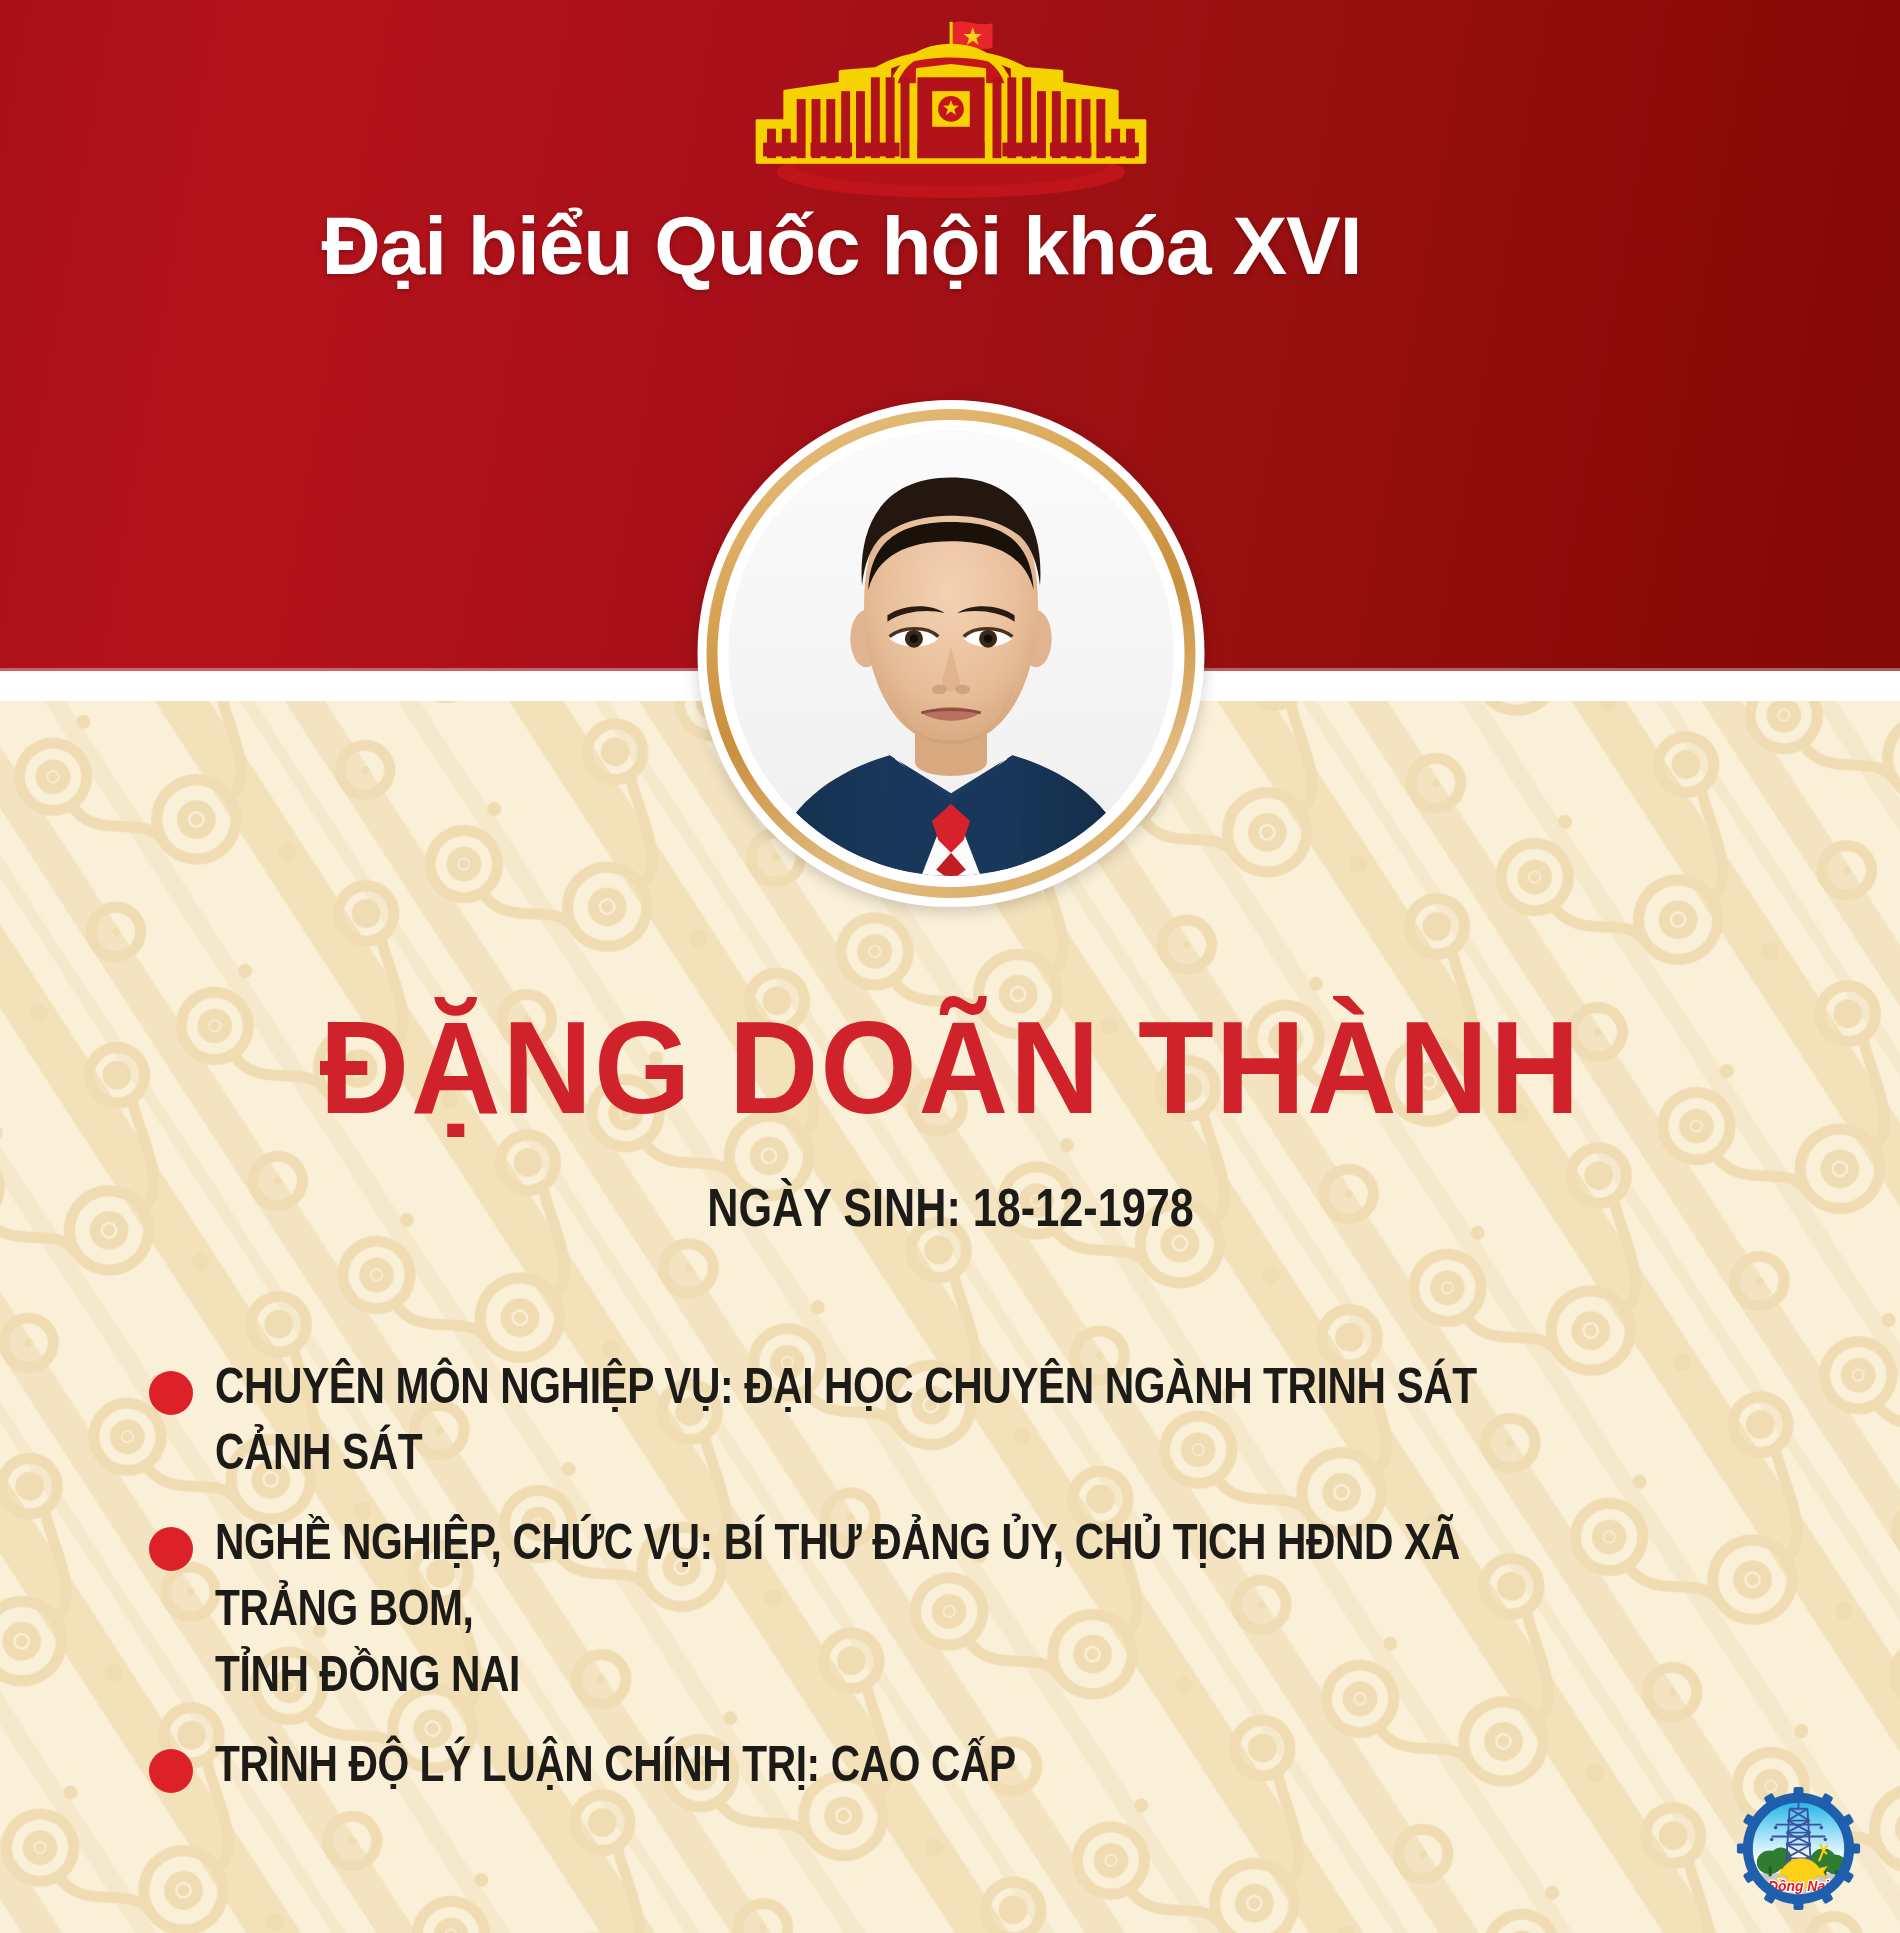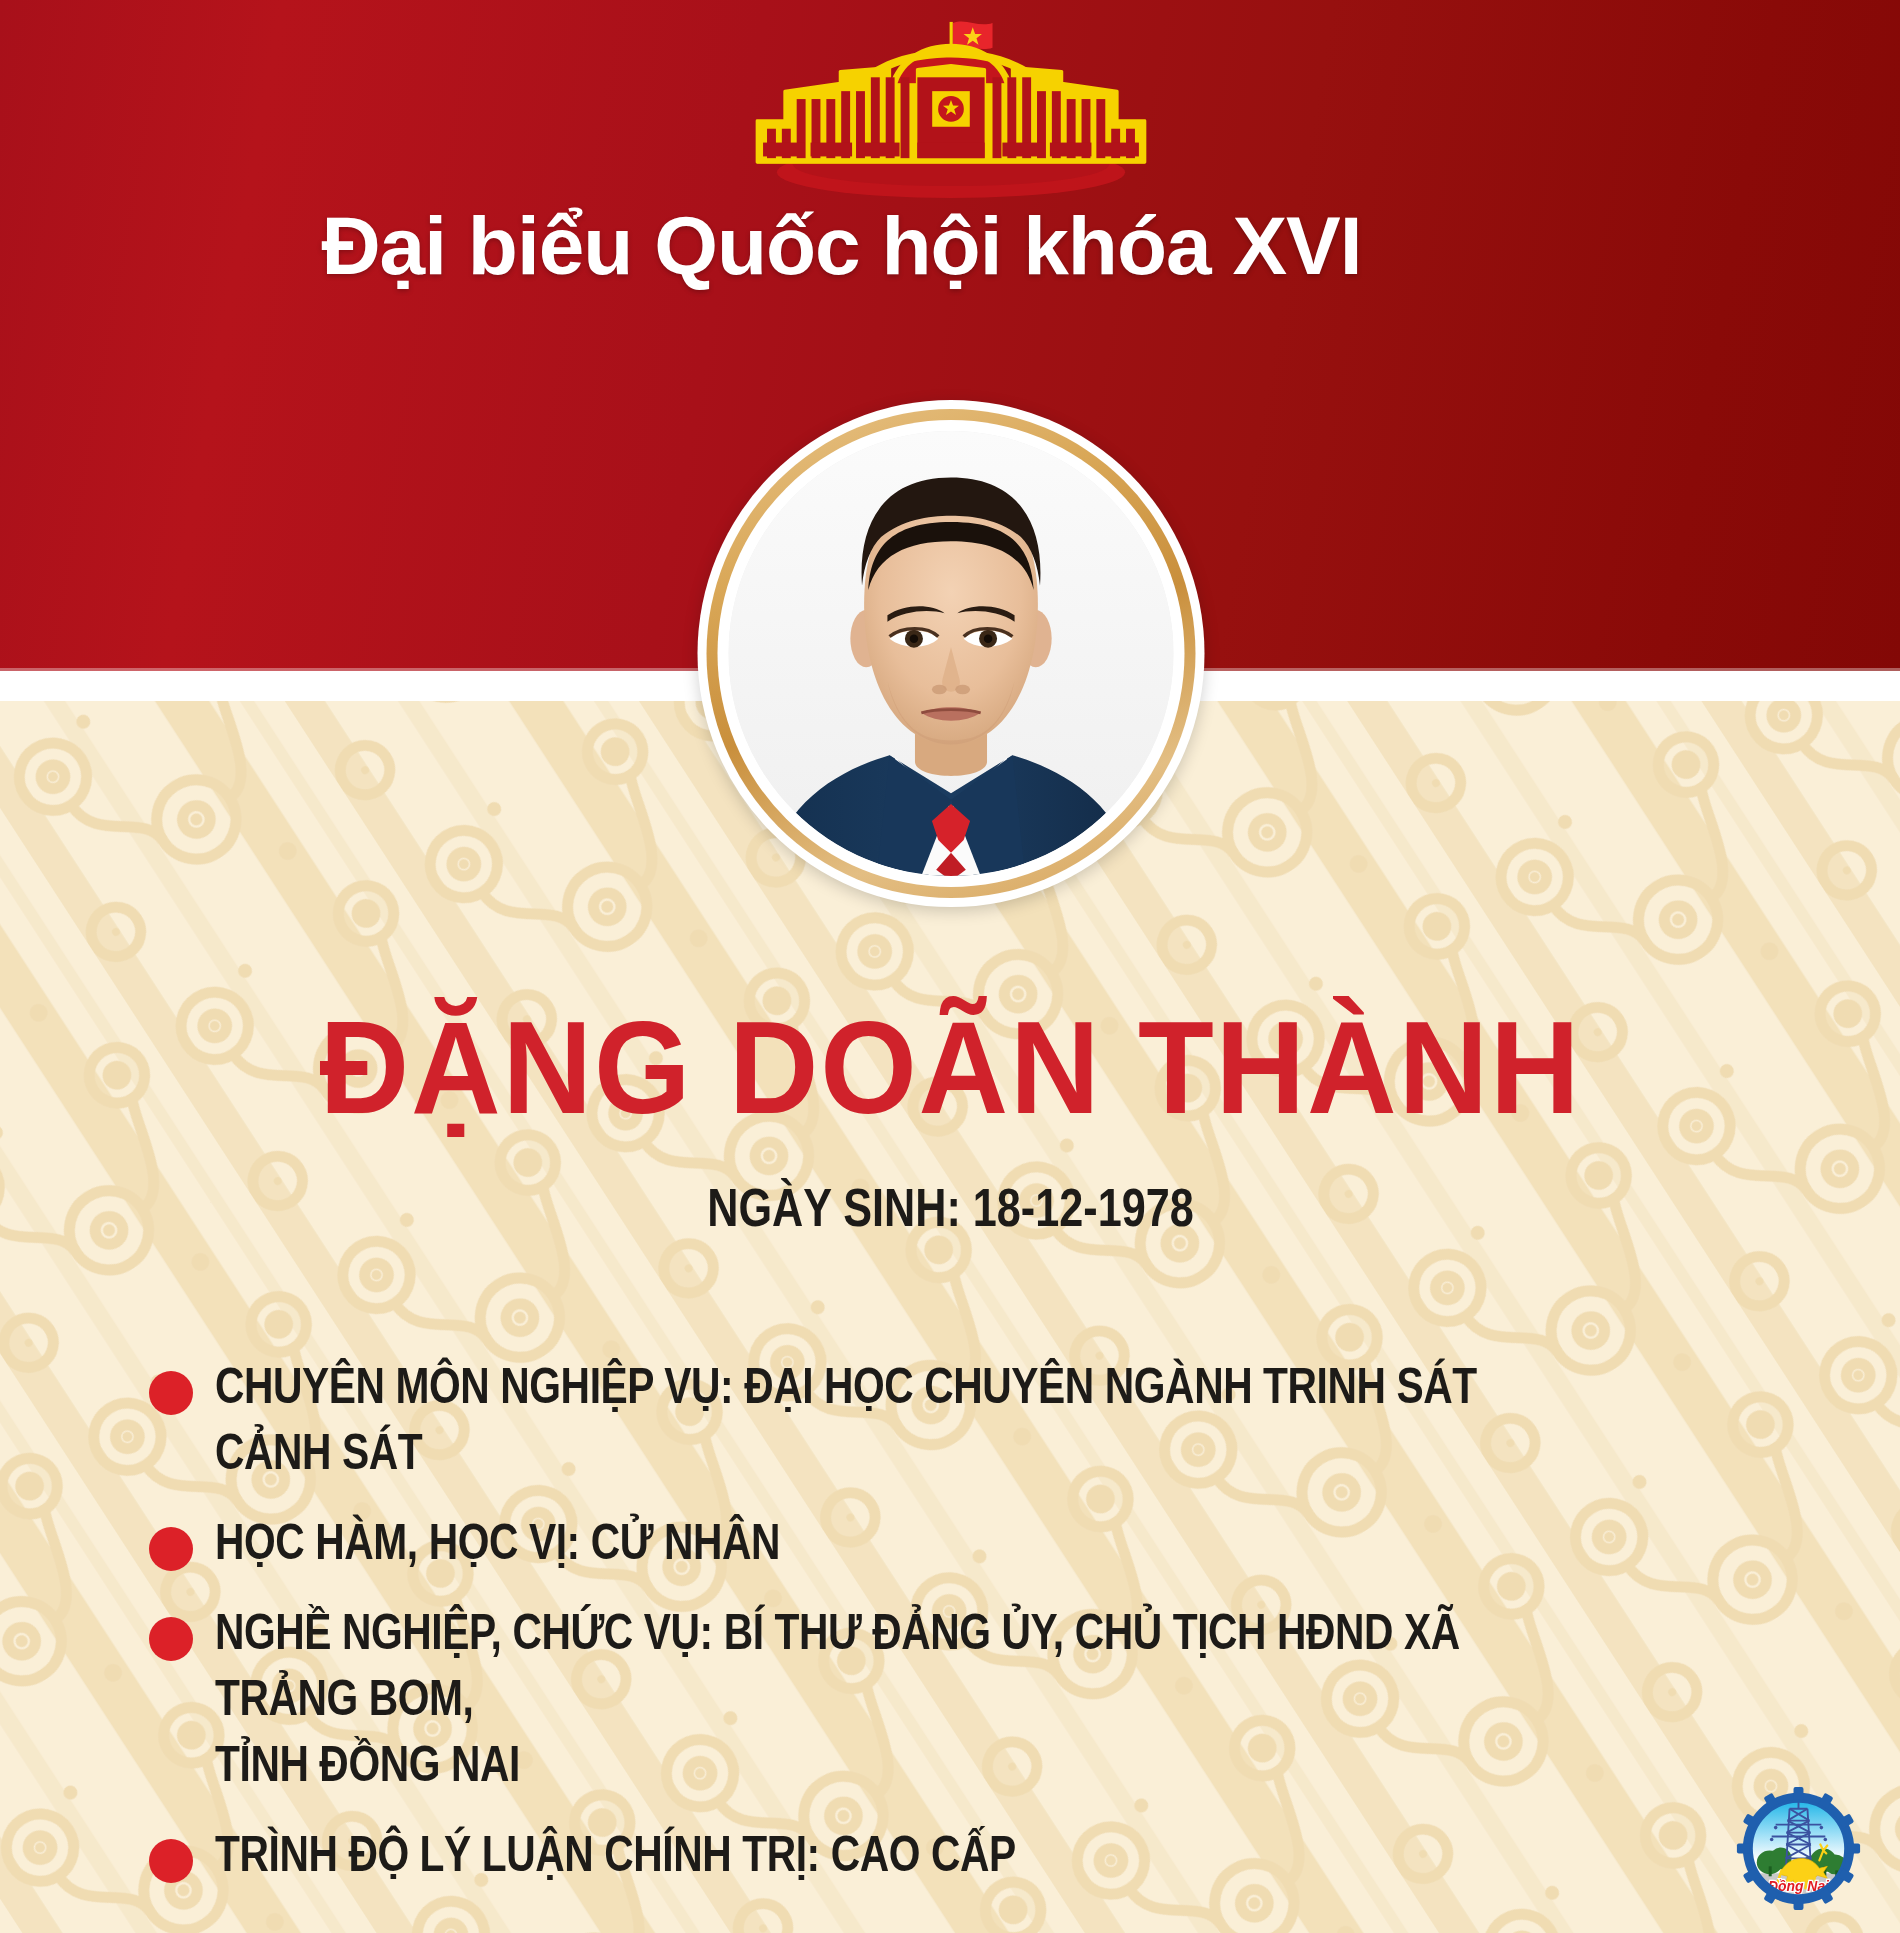--- a/index.html
+++ b/index.html
@@ -374,24 +374,20 @@
 
   <div class="dob">NGÀY SINH: 18-12-1978</div>
 
   <div class="info-list">
 
     <div class="info-item">
       <span class="bullet-dot"></span>
       <span class="info-text">CHUYÊN MÔN NGHIỆP VỤ: ĐẠI HỌC CHUYÊN NGÀNH TRINH SÁT CẢNH SÁT</span>
     </div>
 
-    <div class="info-item">
-      <span class="bullet-dot"></span>
-      <span class="info-text">HỌC HÀM, HỌC VỊ: CỬ NHÂN</span>
-    </div>
 
     <div class="info-item">
       <span class="bullet-dot"></span>
       <span class="info-text">NGHỀ NGHIỆP, CHỨC VỤ: BÍ THƯ ĐẢNG ỦY, CHỦ TỊCH HĐND XÃ TRẢNG BOM,
 TỈNH ĐỒNG NAI</span>
     </div>
 
     <div class="info-item">
       <span class="bullet-dot"></span>
       <span class="info-text">TRÌNH ĐỘ LÝ LUẬN CHÍNH TRỊ: CAO CẤP</span>

